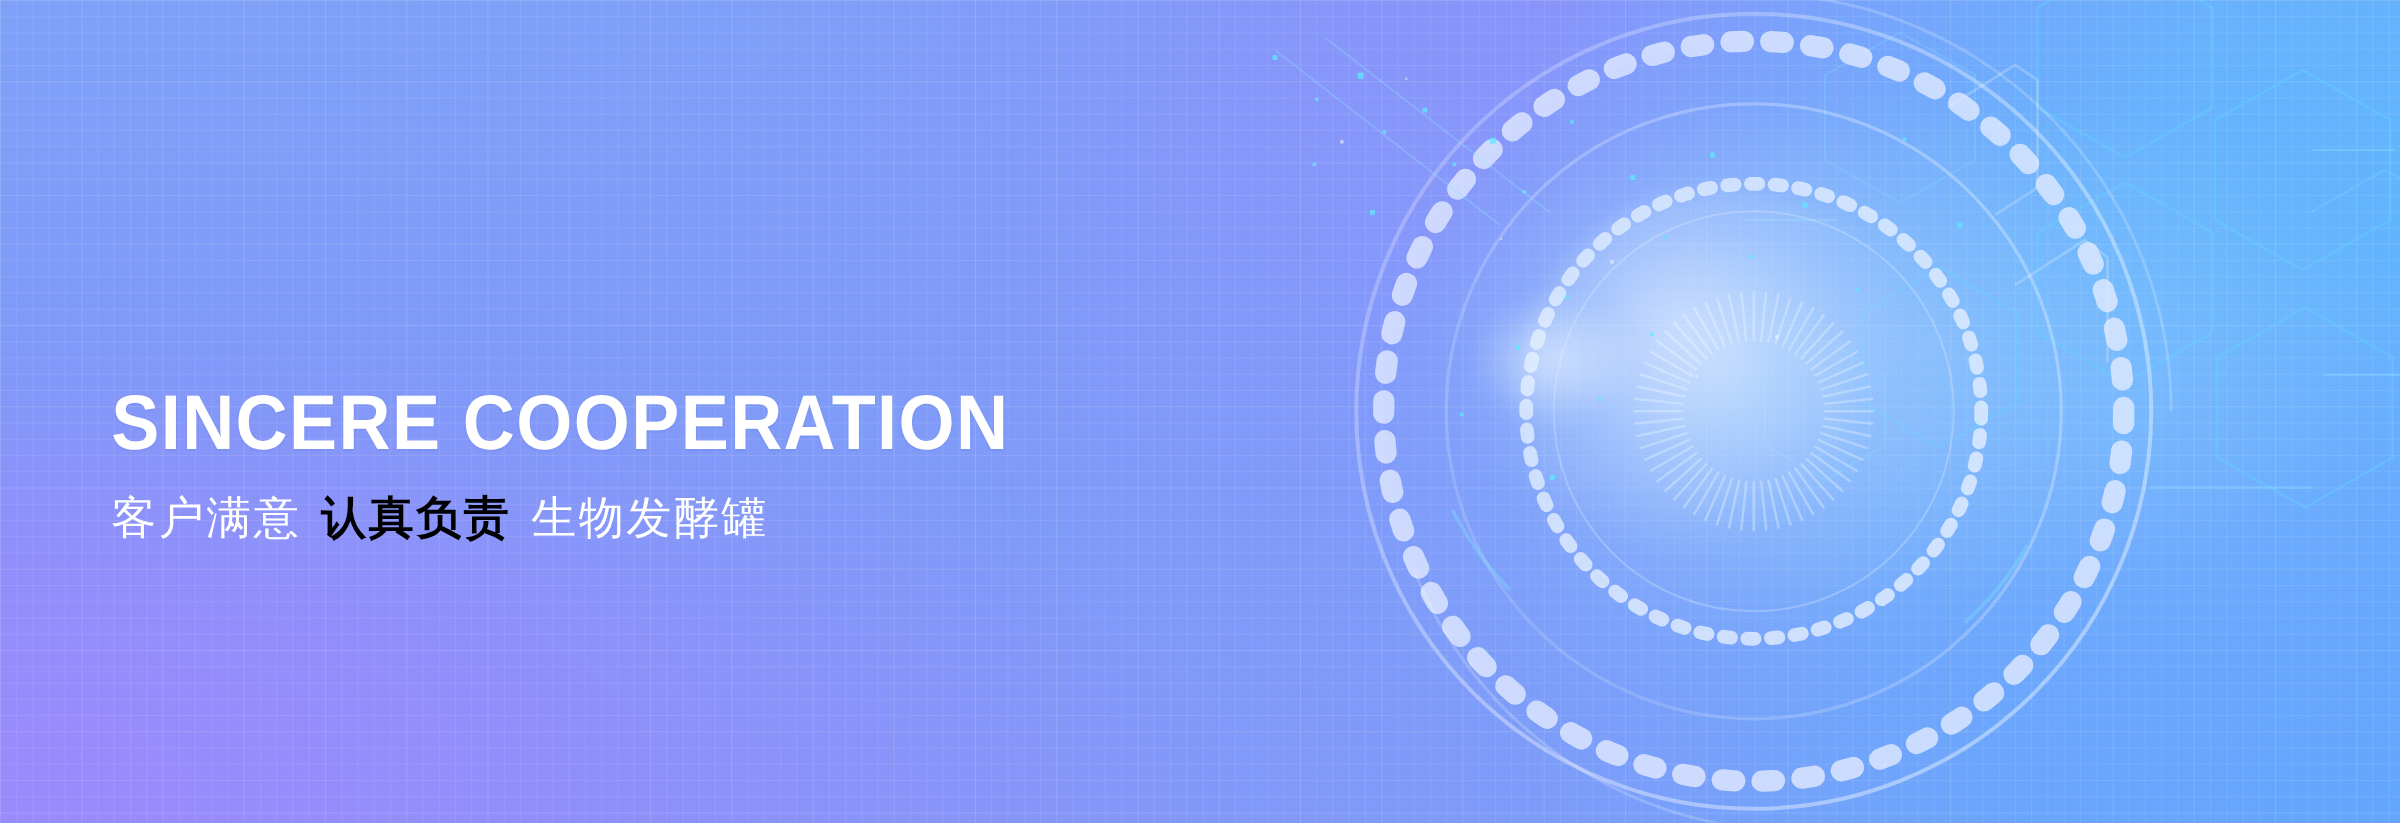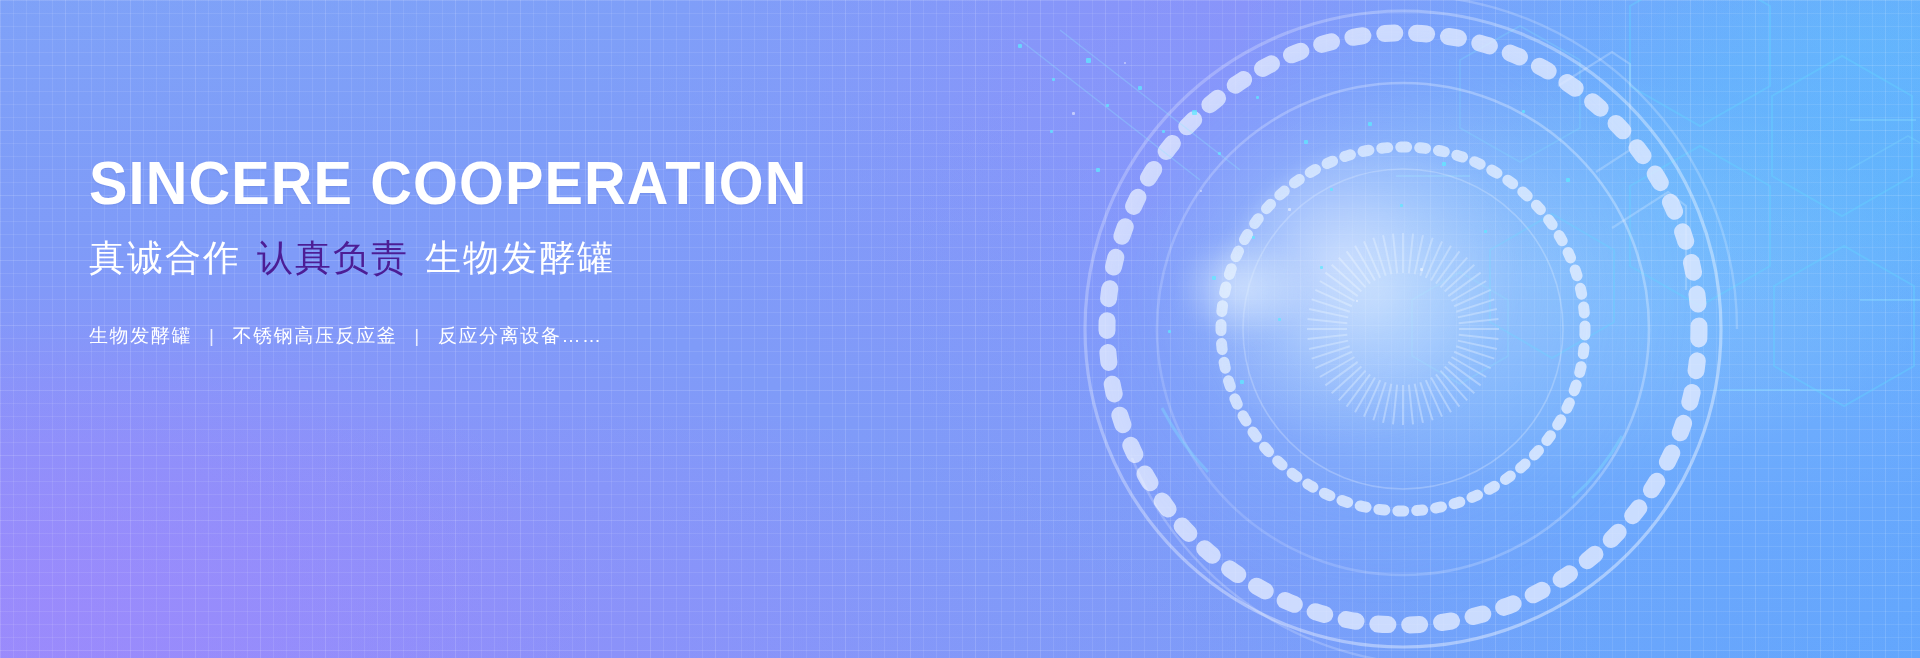--- a/index.html
+++ b/index.html
@@ -104,21 +104,21 @@
   
   .particles { position:absolute; left:900px; top:0; width:1020px; height:500px; }
   .particles svg { width:100%; height:100%; display:block; }
 
   
   .content {
     position:absolute;
     left:89px; top:0;
     width:900px; height:592px;
     display:flex; flex-direction:column;
-    justify-content:flex-start;
+    justify-content:center;
   }
 
   .headline {
     margin-top:152px;
     font-family:"Liberation Sans Narrow","Liberation Sans","DejaVu Sans Condensed","DejaVu Sans", sans-serif;
     font-weight:700;
     font-size:62px;
     line-height:1.0;
     letter-spacing:1.2px;
     color:#ffffff;
@@ -130,21 +130,21 @@
 
   .subline {
     margin-top:22px;
     font-size:36px;
     line-height:1.2;
     color:#ffffff;
     white-space:nowrap;
     letter-spacing:2px;
     font-weight:400;
   }
-  .subline .accent { color:#4c1d95; font-weight:400; letter-spacing:2px; }
+  .subline .accent { color:#000000; font-weight:700; letter-spacing:2px; }
   .subline .sp { display:inline-block; width:16px; }
 
   .products {
     margin-top:44px;
     font-size:19px;
     line-height:1.4;
     color:#ffffff;
     white-space:nowrap;
     letter-spacing:1.6px;
     font-weight:400;
@@ -343,21 +343,18 @@
         <path d="M160 30 L340 170"></path>
       </g>
     </svg>
   </div>
 
   <div class="content">
 
     <div class="headline">SINCERE COOPERATION</div>
 
     <div class="subline">
-      <span>真诚合作</span><span class="sp"></span><span class="accent">认真负责</span><span class="sp"></span><span>生物发酵罐</span>
+      <span>客户满意</span><span class="sp"></span><span class="accent">认真负责</span><span class="sp"></span><span>生物发酵罐</span>
     </div>
 
-    <div class="products">
-      <span>生物发酵罐</span><span class="divider">|</span><span>不锈钢高压反应釜</span><span class="divider">|</span><span>反应分离设备……</span>
-    </div>
 
   </div>
 </div>
 
 </body></html>

